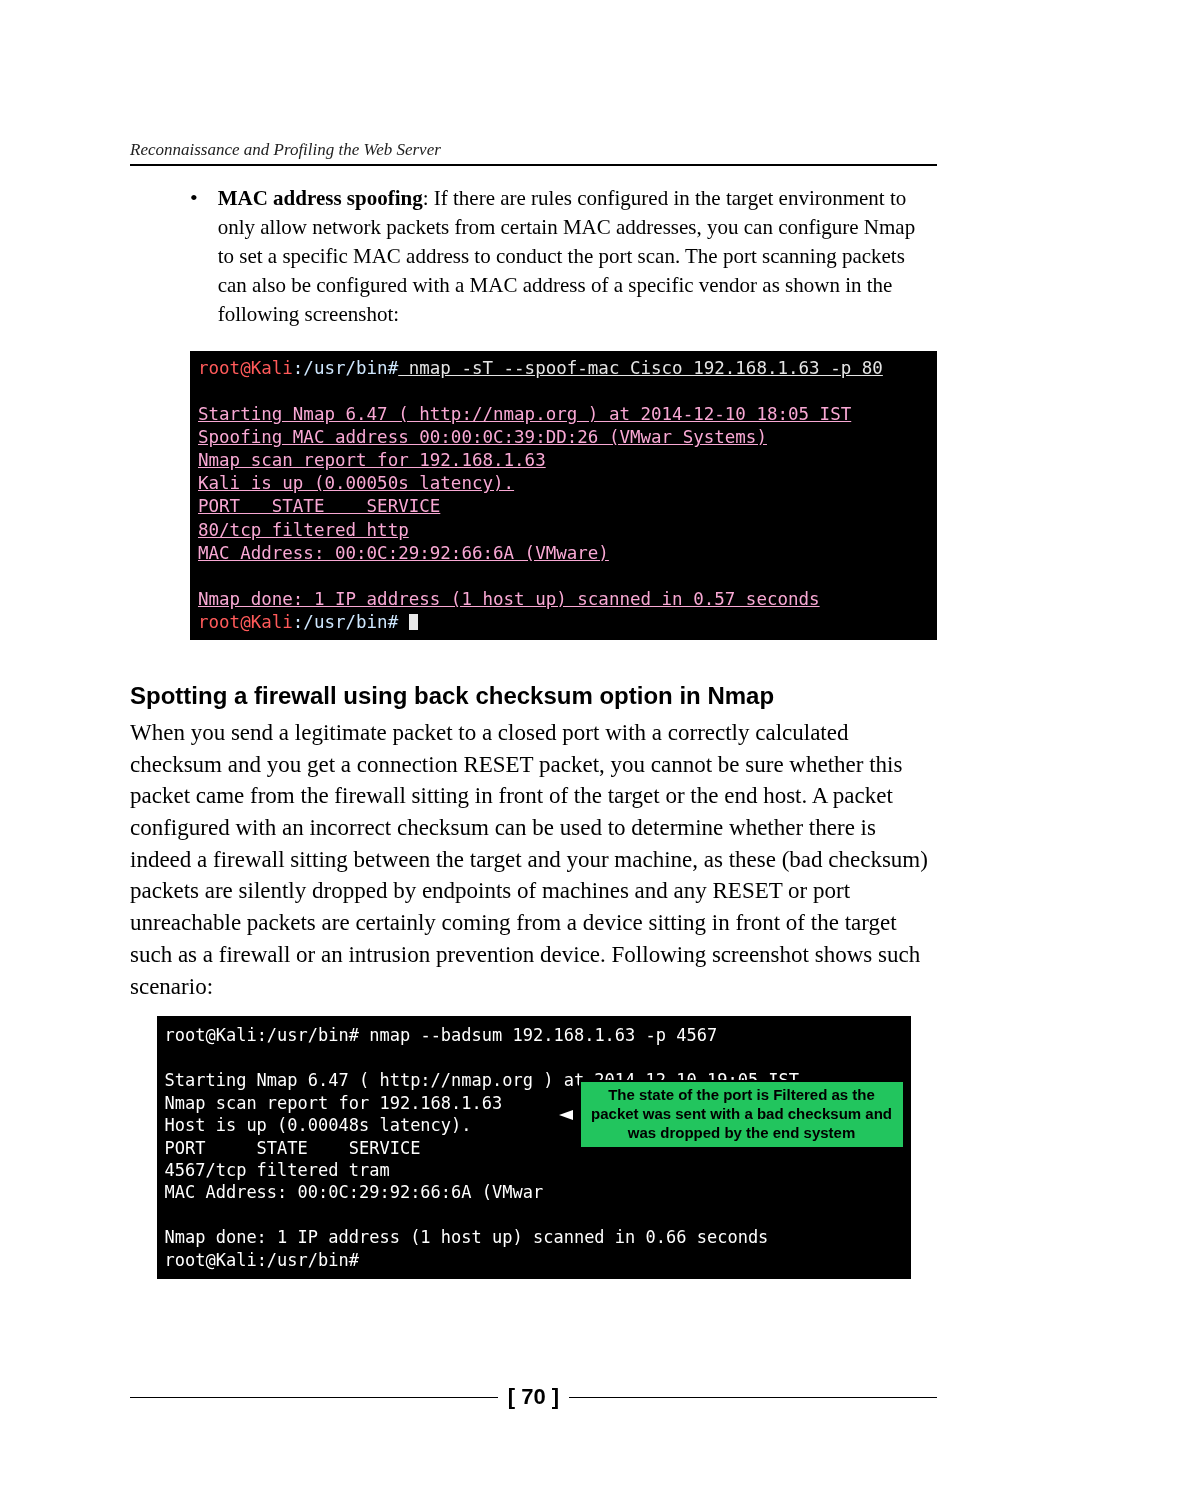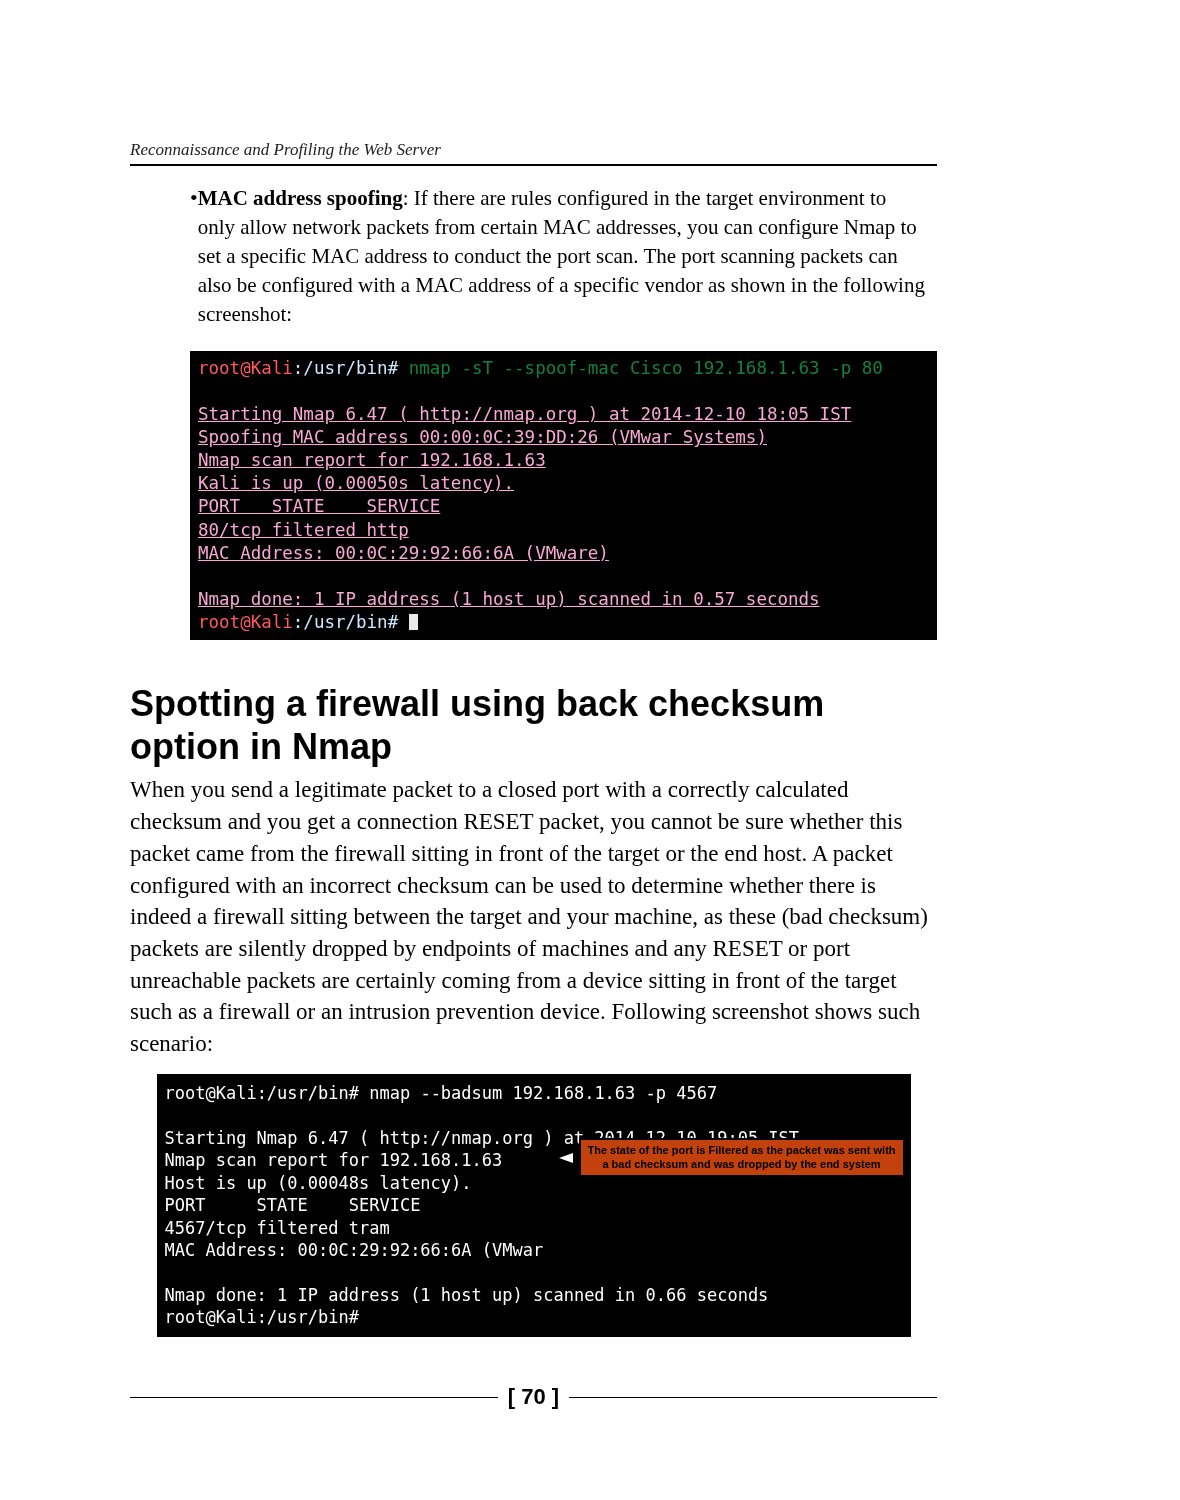--- a/index.html
+++ b/index.html
@@ -33,51 +33,52 @@
     margin-right: 10px;
   }
   .bullet-dot {
     font-size: 22px;
     line-height: 28px;
     width: 28px;
   }
   .bullet-text {
     font-size: 21px;
     line-height: 1.38;
+    margin-left: 20px;
   }
   .bullet-text b {
     font-weight: bold;
   }
   .term {
     
     margin: 22px 0 0 60px;
     border: 2px solid #000;
     border-left: 6px solid #000;
     background: #000;
     color: #fff;
     font-family: 'DejaVu Sans Mono', Menlo, Consolas, monospace;
     font-size: 17.5px;
     line-height: 1.32;
     padding: 4px 6px 4px 2px;
     white-space: pre;
   }
   .term .prompt-user { color: #ff5a5a; }
   .term .prompt-path { color: #cfe8ff; }
-  .term .cmd   { color: #15803d; }
+  .term .cmd   { color: #e5e5e5; text-decoration: underline; }
   .term .out   { color: #f9a8d4; text-decoration: underline; }
   .term .cursor {
     display:inline-block;
     width: 9px; height: 16px;
     background:#e9e9e9;
     vertical-align: -2px;
   }
   .section-title {
     font-family: Arial, Helvetica, sans-serif;
     font-weight: bold;
-    font-size: 36px;
+    font-size: 24px;
     line-height: 1.2;
     margin: 42px 0 4px 0;
   }
   .body-p {
     font-size: 23px;
     line-height: 1.38;
     margin: 6px 0 0 0;
   }
   .term2 {
     margin: 14px auto 0 auto;
@@ -89,26 +90,26 @@
     font-size: 17px;
     line-height: 1.32;
     padding: 6px 4px 6px 6px;
     position: relative;
   }
   .callout {
     position: absolute;
     right: 4px;
     top: 62px;
     width: 310px;
-    background: #c2410c;
+    background: #22c55e;
     color: #000;
     border: 2px solid #000;
     font-family: Arial, Helvetica, sans-serif;
     font-weight: bold;
-    font-size: 11px;
+    font-size: 15px;
     text-align: center;
     padding: 4px 6px;
     line-height: 1.25;
   }
   .arrow {
     position: absolute;
     left: -26px;
     top: 50%;
     transform: translateY(-50%);
     width: 0; height: 0;

